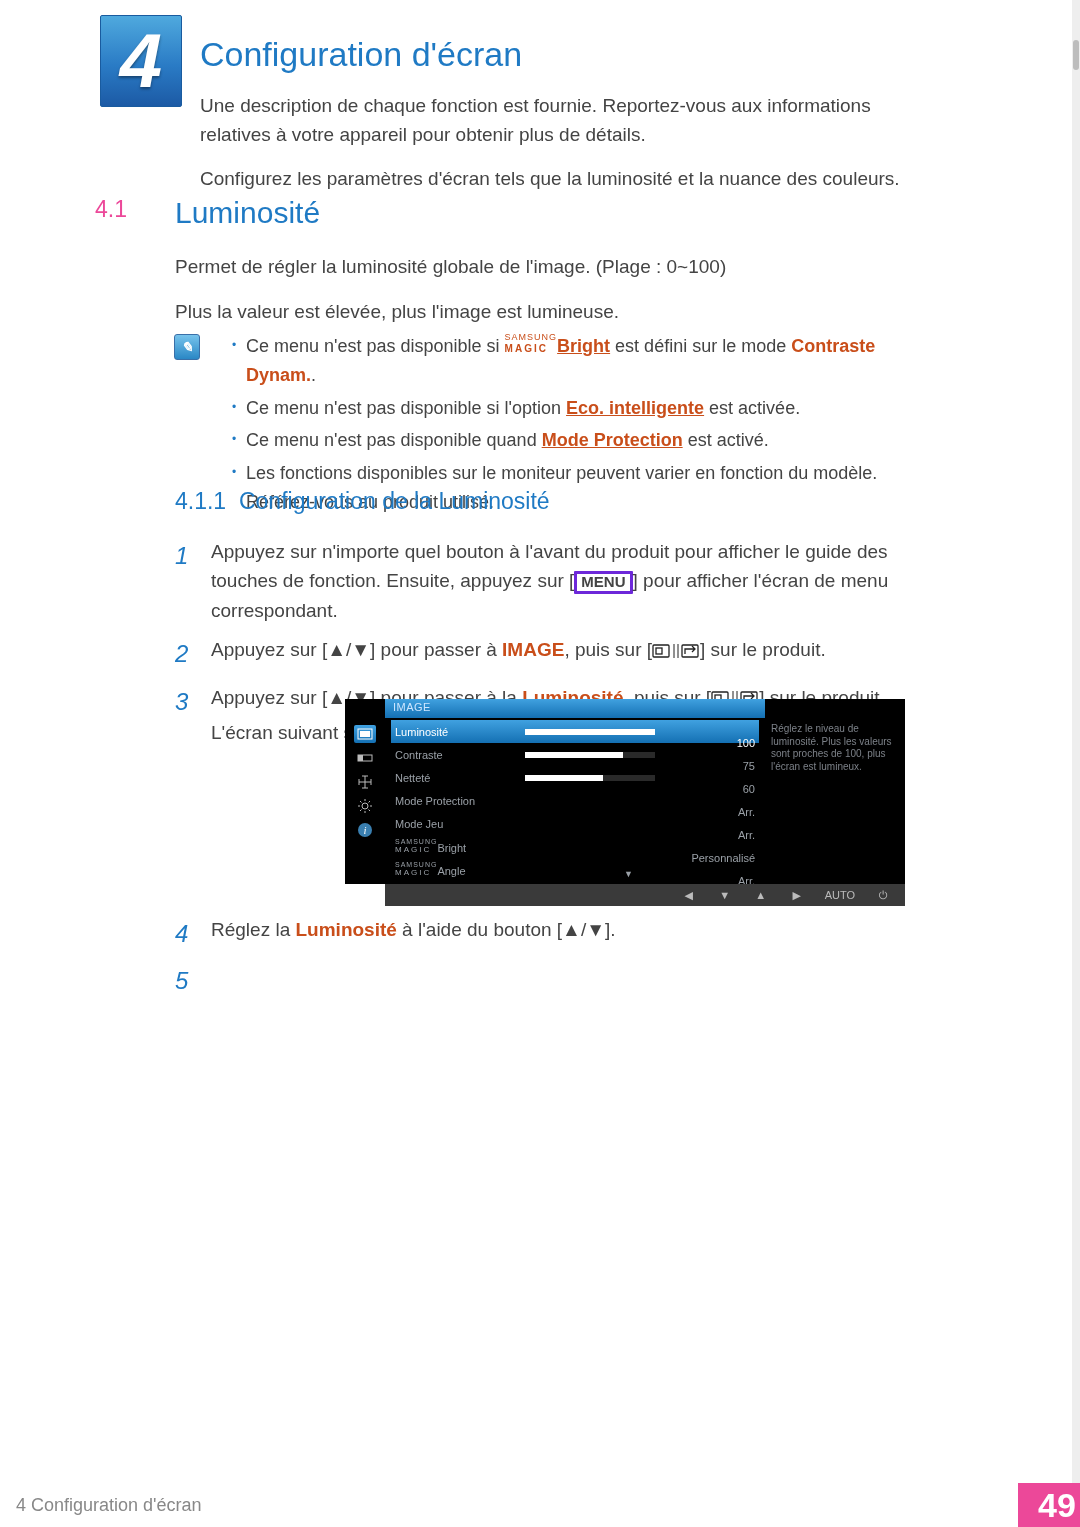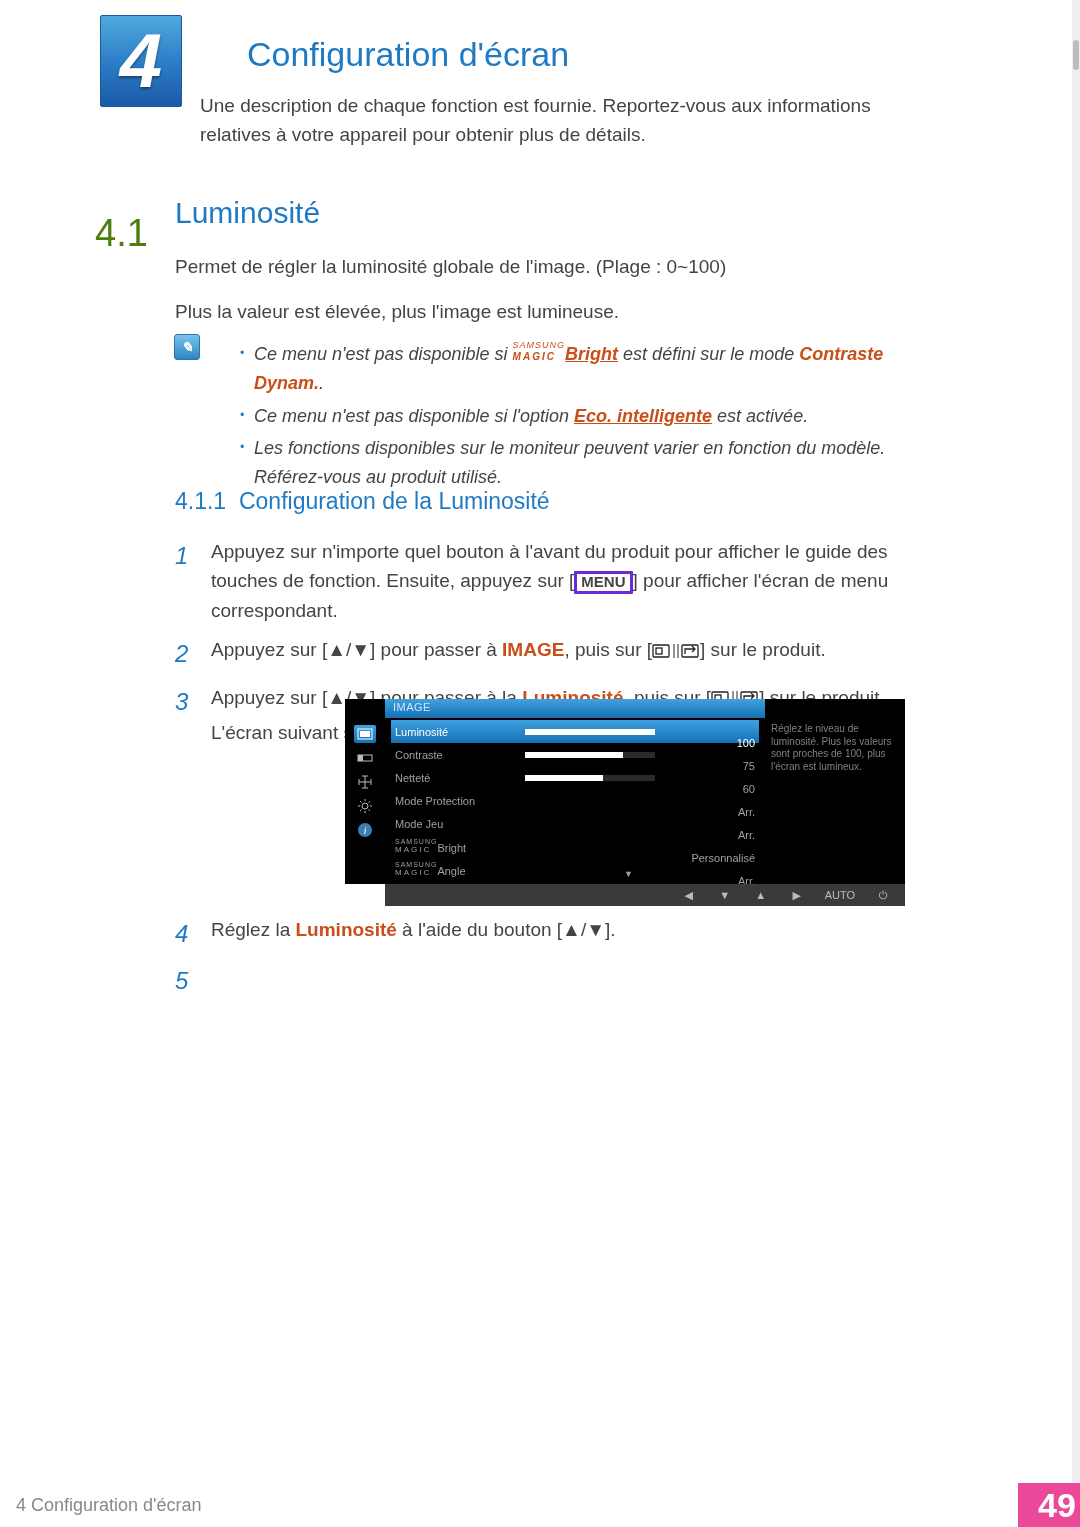--- a/index.html
+++ b/index.html
@@ -57,39 +57,38 @@
     font-family: Arial, Helvetica, sans-serif;
     line-height: 1;
   }
   .chapter-title {
     position: absolute;
     left: 200px;
     top: 35px;
     font-size: 34px;
     color: #1f7ac4;
     font-weight: 400;
-    margin-left: 47px;
   }
   .intro {
     position: absolute;
     left: 200px;
     top: 92px;
     width: 720px;
     font-size: 19px;
     color: #444;
     line-height: 1.5;
   }
   .intro p { margin: 0 0 16px 0; }
   
   .sec41-num {
     position: absolute;
     left: 95px;
-    top: 212px;
-    font-size: 38px;
-    color: #4d7c0f;
+    top: 196px;
+    font-size: 23px;
+    color: #ec4899;
   }
   .sec41-title {
     position: absolute;
     left: 175px;
     top: 196px;
     font-size: 30px;
     color: #1f7ac4;
   }
   .sec41-body {
     position: absolute;
@@ -123,24 +122,23 @@
     margin-top: 2px;
     display: flex;
     align-items: center;
     justify-content: center;
     color: #fff;
     font-size: 14px;
     font-style: italic;
     font-weight: 700;
   }
   .note ul {
-    margin: 8px;
+    margin: 0;
     padding-left: 12px;
     list-style: none;
-    font-style: italic;
   }
   .note ul li { margin: 0 0 4px 0; position: relative; padding-left: 14px; }
   .note ul li::before {
     content: "•";
     position: absolute;
     left: 0;
     color: #1f7ac4;
     font-size: 12px;
     top: 4px;
   }
@@ -354,37 +352,41 @@
     <div class="scrollbar-thumb"></div>
   </div>
 
   <div class="chapter-badge">
     <div class="num">4</div>
   </div>
   <div class="chapter-title">Configuration d'écran</div>
 
   <div class="intro">
     <p>Une description de chaque fonction est fournie. Reportez-vous aux informations relatives à votre appareil pour obtenir plus de détails.</p>
+    <p>Configurez les paramètres d'écran tels que la luminosité et la nuance des couleurs.</p>
   </div>
 
   <div class="sec41-num">4.1</div>
   <div class="sec41-title">Luminosité</div>
   <div class="sec41-body">
     <p>Permet de régler la luminosité globale de l'image. (Plage : 0~100)</p>
     <p>Plus la valeur est élevée, plus l'image est lumineuse.</p>
   </div>
 
   <div class="note">
     <div class="note-icon">✎</div>
     <ul>
       <li>
         <span>Ce menu n'est pas disponible si </span><span class="magic-sup"><span class="top">SAMSUNG</span><span class="bot">MAGIC</span></span><span class="bold-orange ul">Bright</span><span> est défini sur le mode </span><span class="bold-orange">Contraste Dynam.</span><span>.</span>
       </li>
       <li>
         <span>Ce menu n'est pas disponible si l'option </span><span class="bold-orange ul">Eco. intelligente</span><span> est activée.</span>
+      </li>
+      <li>
+        <span>Ce menu n'est pas disponible quand </span><span class="bold-orange ul">Mode Protection</span><span> est activé.</span>
       </li>
       <li>Les fonctions disponibles sur le moniteur peuvent varier en fonction du modèle. Référez-vous au produit utilisé.</li>
     </ul>
   </div>
 
   <div class="sec411">
     <div class="heading">
       <span>4.1.1</span>&nbsp;&nbsp;<span>Configuration de la Luminosité</span>
     </div>
     <ol class="steps">

